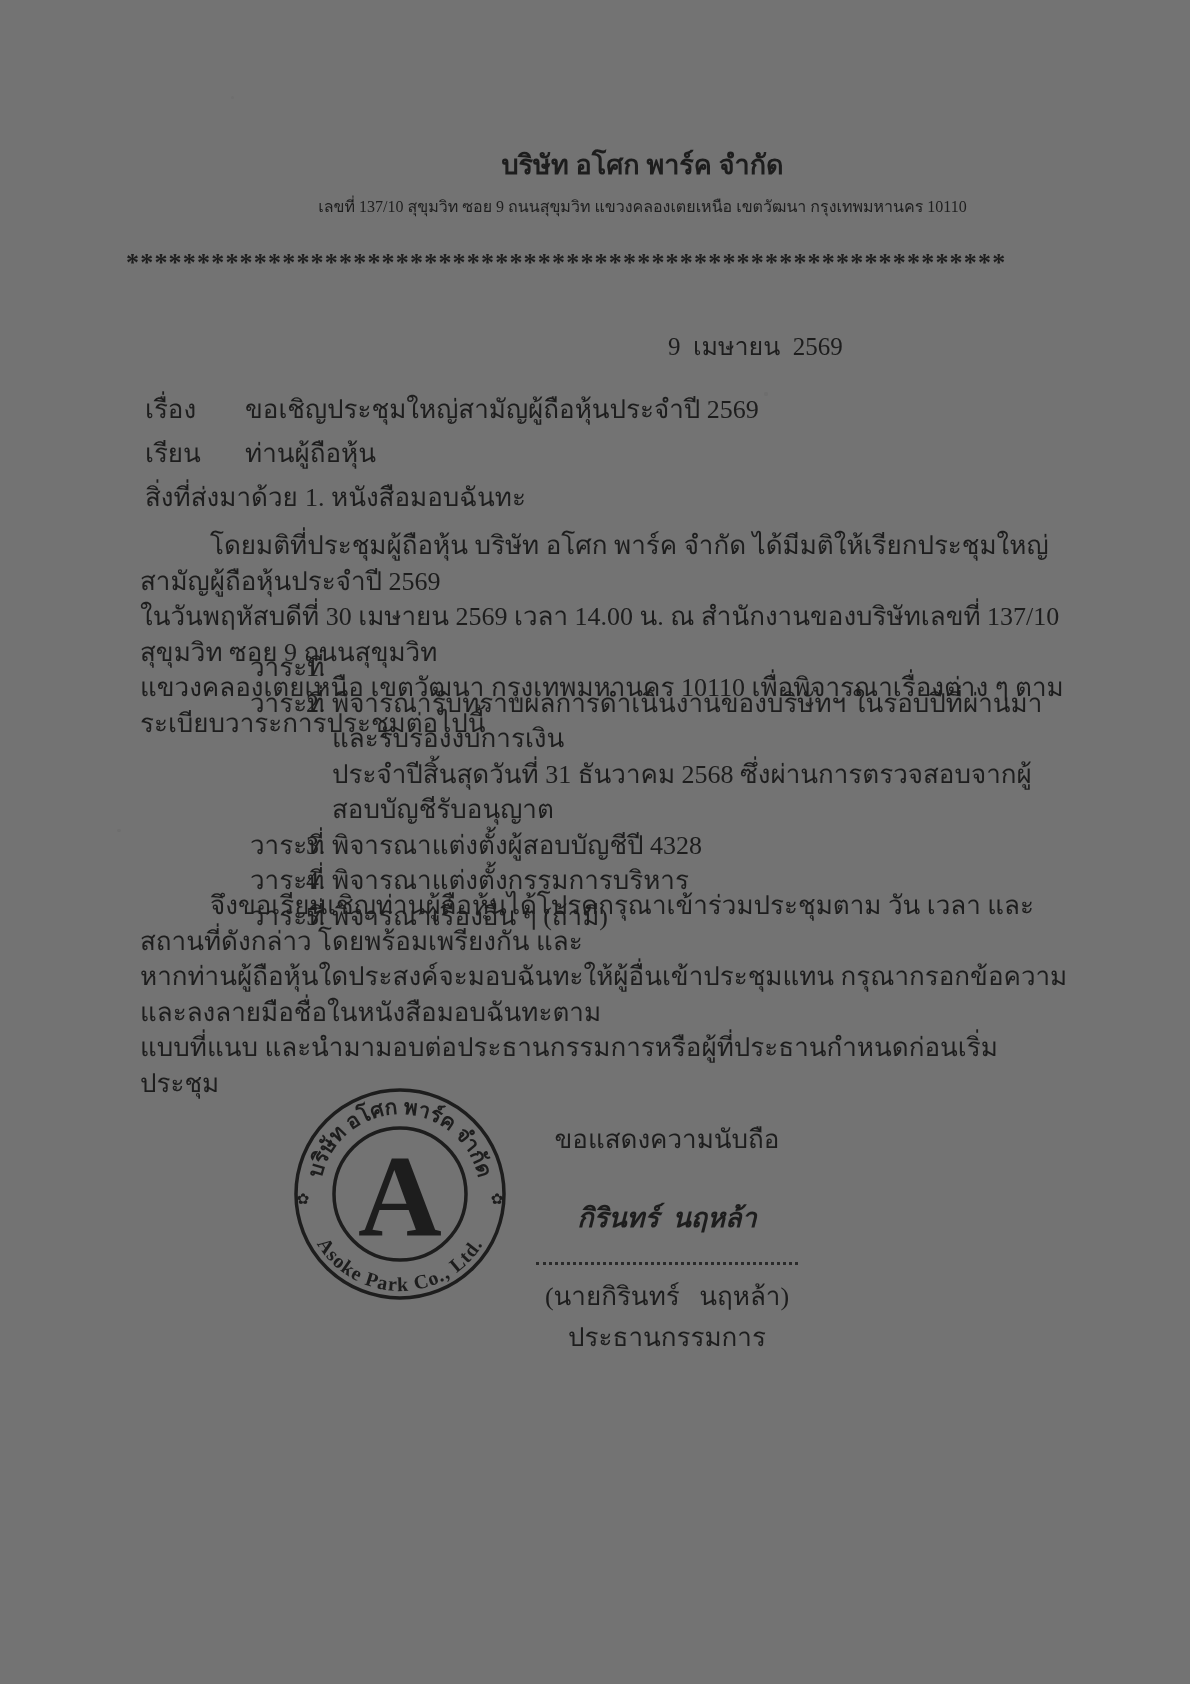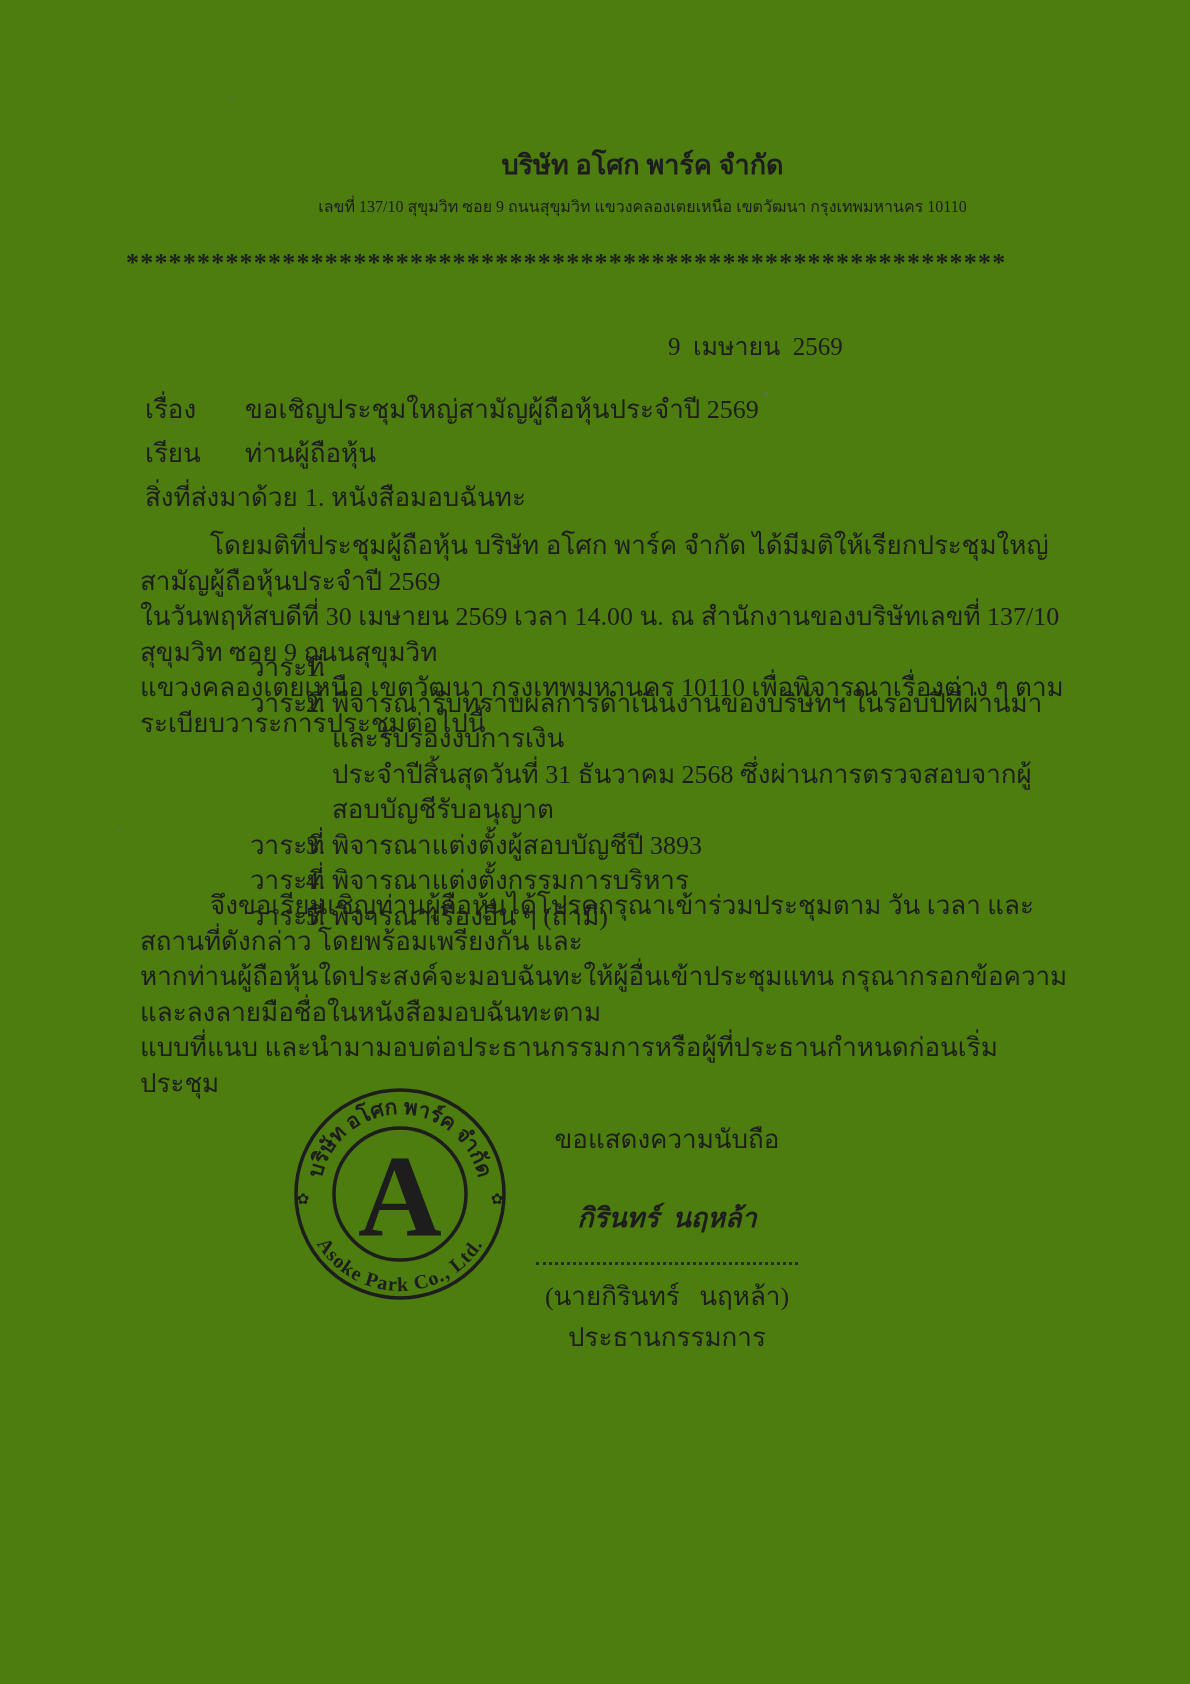--- a/index.html
+++ b/index.html
@@ -1,20 +1,20 @@
 <!DOCTYPE html>
 <html><head>
 <meta charset="utf-8">
 <style>
   html,body{margin:0;padding:0;background:#e8e8e8;}
   .page{
     position:relative;
     width:1190px;height:1684px;
     margin:0 auto;
-    background:#4d7c0f;
+    background:#737373;
     color:#1d1d1d;
     font-family:"Liberation Serif","DejaVu Serif",serif;
     overflow:hidden;
   }
   .header{position:absolute;left:95px;right:0;top:148px;text-align:center;}
   .company-name{font-size:27px;font-weight:bold;line-height:34px;white-space:pre;}
   .company-address{font-size:16px;line-height:34px;margin-top:8px;white-space:pre;}
   .stars{position:absolute;left:126px;top:248px;font-size:26px;letter-spacing:1.2px;white-space:nowrap;font-weight:bold;}
   .date-line{position:absolute;left:668px;top:326px;font-size:25px;white-space:pre;}
   .meta{position:absolute;left:145px;top:388px;font-size:26px;}
@@ -88,21 +88,21 @@
     </div>
     <div class="agenda-item">
       <span class="agenda-prefix">วาระที่</span>
       <span class="agenda-num">2.</span>
       <span class="agenda-text">พิจารณารับทราบผลการดำเนินงานของบริษัทฯ  ในรอบปีที่ผ่านมาและรับรองงบการเงิน
 ประจำปีสิ้นสุดวันที่ 31 ธันวาคม 2568 ซึ่งผ่านการตรวจสอบจากผู้สอบบัญชีรับอนุญาต</span>
     </div>
     <div class="agenda-item">
       <span class="agenda-prefix">วาระที่</span>
       <span class="agenda-num">3.</span>
-      <span class="agenda-text">พิจารณาแต่งตั้งผู้สอบบัญชีปี 3893</span>
+      <span class="agenda-text">พิจารณาแต่งตั้งผู้สอบบัญชีปี 4328</span>
     </div>
     <div class="agenda-item">
       <span class="agenda-prefix">วาระที่</span>
       <span class="agenda-num">4.</span>
       <span class="agenda-text">พิจารณาแต่งตั้งกรรมการบริหาร</span>
     </div>
     <div class="agenda-item">
       <span class="agenda-prefix">วาระที่</span>
       <span class="agenda-num">5.</span>
       <span class="agenda-text">พิจารณาเรื่องอื่น ๆ (ถ้ามี)</span>

